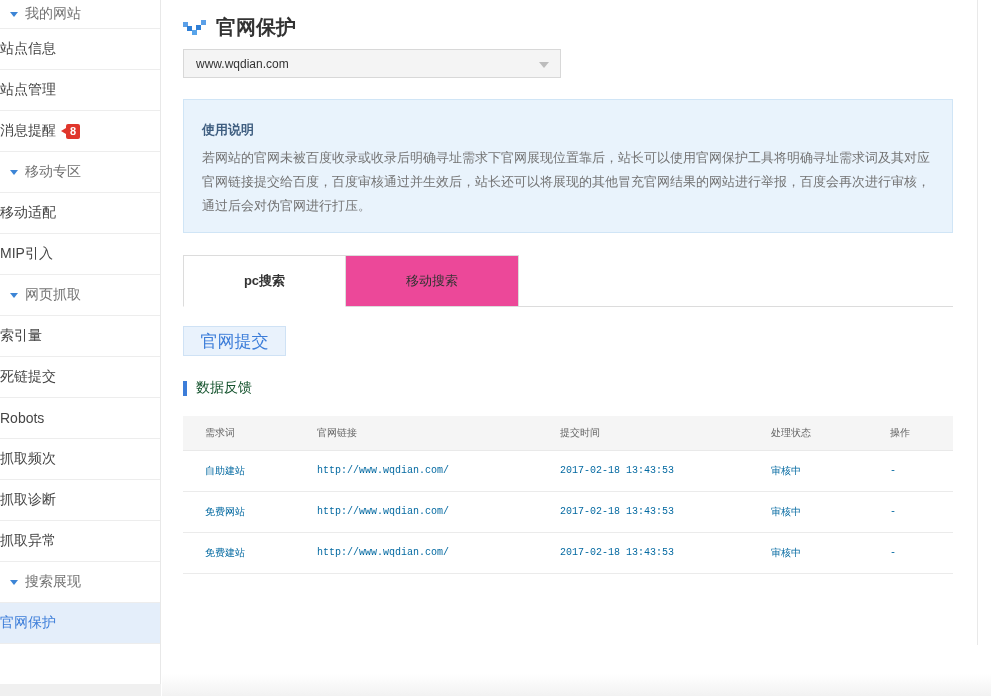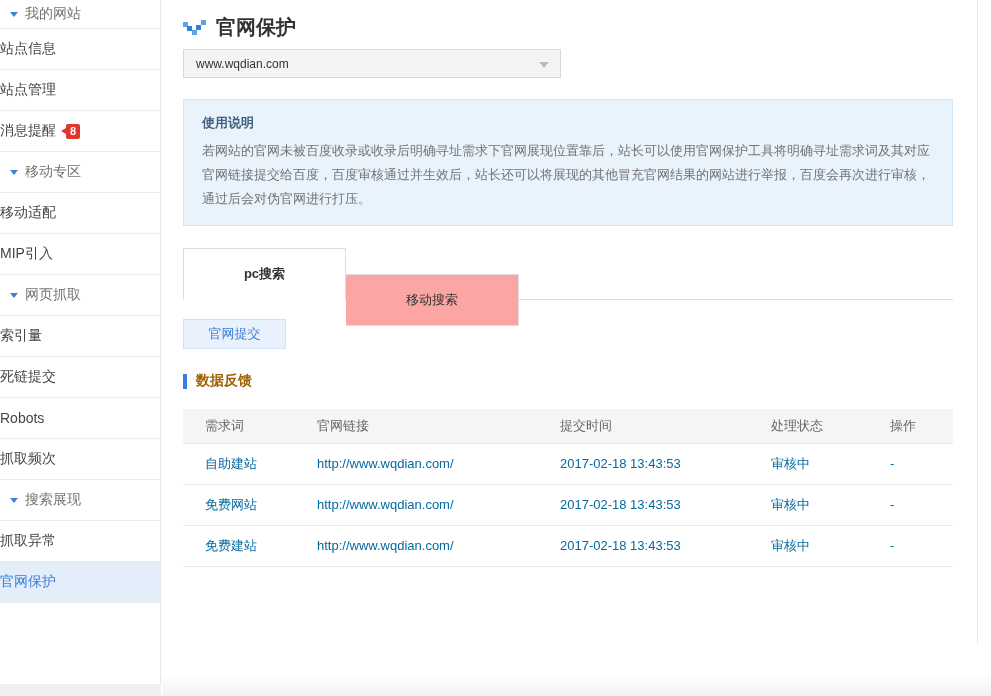--- a/index.html
+++ b/index.html
@@ -34,44 +34,44 @@
   .page-icon { margin-right:9px; display:flex; }
   .page-title { font-size:20px; color:#333; }
   .site-select { margin-top:7px; width:378px; height:29px; background:#f4f4f4;
     border:1px solid #d8d8d8; display:flex; align-items:center;
     padding-left:12px; font-size:12px; color:#333; position:relative;
     cursor:pointer; }
   .select-arrow { position:absolute; right:11px; top:12px; width:0; height:0;
     border-left:5px solid transparent; border-right:5px solid transparent;
     border-top:6px solid #bcbcbc; }
   .notice { margin-top:21px; width:770px; background:#e9f3fc;
-    border:1px solid #d0e5f6; padding:14px 18px 14px; }
+    border:1px solid #d0e5f6; padding:21px 18px 14px; }
   .notice-title { font-size:13px; font-weight:bold; color:#3f5e80;
     margin-bottom:7px; }
   .notice-body { font-size:13px; color:#737373; line-height:1.85; }
   .tabs { margin-top:22px; height:52px; position:relative; }
   .tabs-baseline { position:absolute; bottom:0; left:0; width:770px;
     height:1px; background:#dcdcdc; }
   .tab { position:absolute; top:0; height:52px; display:flex;
     align-items:center; justify-content:center; font-size:13px; color:#333;
     cursor:pointer; }
   .tab-pc { left:0; width:163px; background:#fff; border:1px solid #dcdcdc;
     border-bottom:1px solid #fff; font-weight:bold; z-index:2; }
-  .tab-mobile { left:163px; width:173px; background:#fca5a5;
-    border:1px solid #dcdcdc; border-left:none; z-index:1;margin-top:26px; }
+  .tab-mobile { left:163px; width:173px; background:#ec4899;
+    border:1px solid #dcdcdc; border-left:none; z-index:1; }
   .subtabs { margin-top:19px; display:flex; }
   .subtab { width:103px; height:30px; display:flex; align-items:center;
-    justify-content:center; font-size:13px; color:#3c7dd9; cursor:pointer; }
+    justify-content:center; font-size:17px; color:#3c7dd9; cursor:pointer; }
   .subtab-on { background:#e9f2fc; border:1px solid #cfe2f5; }
   .subtab-off { background:#fff; border:1px solid #dedede; border-left:none; }
   .section-head { margin-top:23px; display:flex; align-items:center; }
   .blue-bar { width:4px; height:15px; background:#3c7dd9; margin-right:9px; }
-  .section-title { font-size:14px; font-weight:bold; color:#a16207; }
+  .section-title { font-size:14px; font-weight:normal; color:#14532d; }
   .data-table { margin-top:19px; width:770px; border-collapse:collapse;
-    table-layout:fixed; font-size:13px; }
+    table-layout:fixed; font-size:10px;font-family:Liberation Mono, monospace; }
   .data-table th { background:#f5f5f5; color:#666; font-weight:normal;
     text-align:left; height:34px; border-bottom:1px solid #e9e9e9; }
   .data-table td { height:41px; border-bottom:1px solid #ebebeb; color:#0369a1; }
   .data-table th:first-child, .data-table td:first-child { padding-left:22px; }
   .col1{width:134px}.col2{width:243px}.col3{width:211px}.col4{width:119px}.col5{width:63px}
   .right-line { position:absolute; left:977px; top:0; width:1px; height:645px;
     background:#e9e9e9; }
   .bottom-fade { position:absolute; left:162px; bottom:0; width:829px;
     height:22px; background:linear-gradient(#ffffff,#f2f2f2); }
 </style>
@@ -112,26 +112,29 @@
   </div>
   <div class="nav-row nav-item">
     <span>死链提交</span>
   </div>
   <div class="nav-row nav-item">
     <span>Robots</span>
   </div>
   <div class="nav-row nav-item">
     <span>抓取频次</span>
   </div>
+  <div class="nav-row nav-item">
+    <span>抓取诊断</span>
+  </div>
+  <div class="nav-row nav-item">
+    <span>抓取异常</span>
+  </div>
   <div class="nav-row nav-header">
     <span class="caret"></span>
     <span>搜索展现</span>
-  </div>
-  <div class="nav-row nav-item">
-    <span>抓取异常</span>
   </div>
   <div class="nav-row nav-item active">
     <span>官网保护</span>
   </div>
 </aside>
 <div class="sidebar-footer"></div>
 
 <main class="main">
   <div class="page-head">
     <span class="page-icon">

